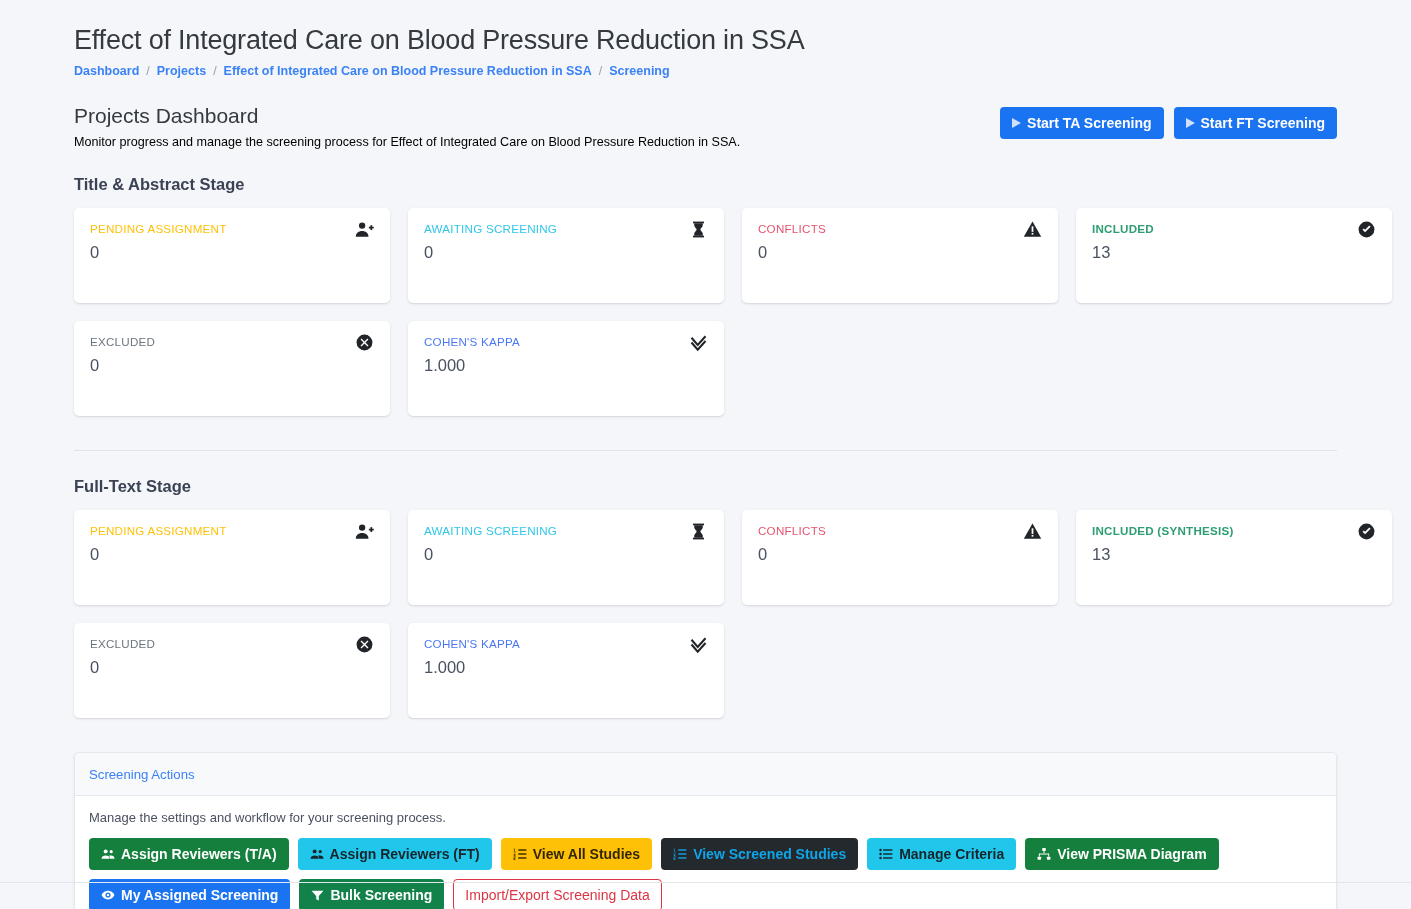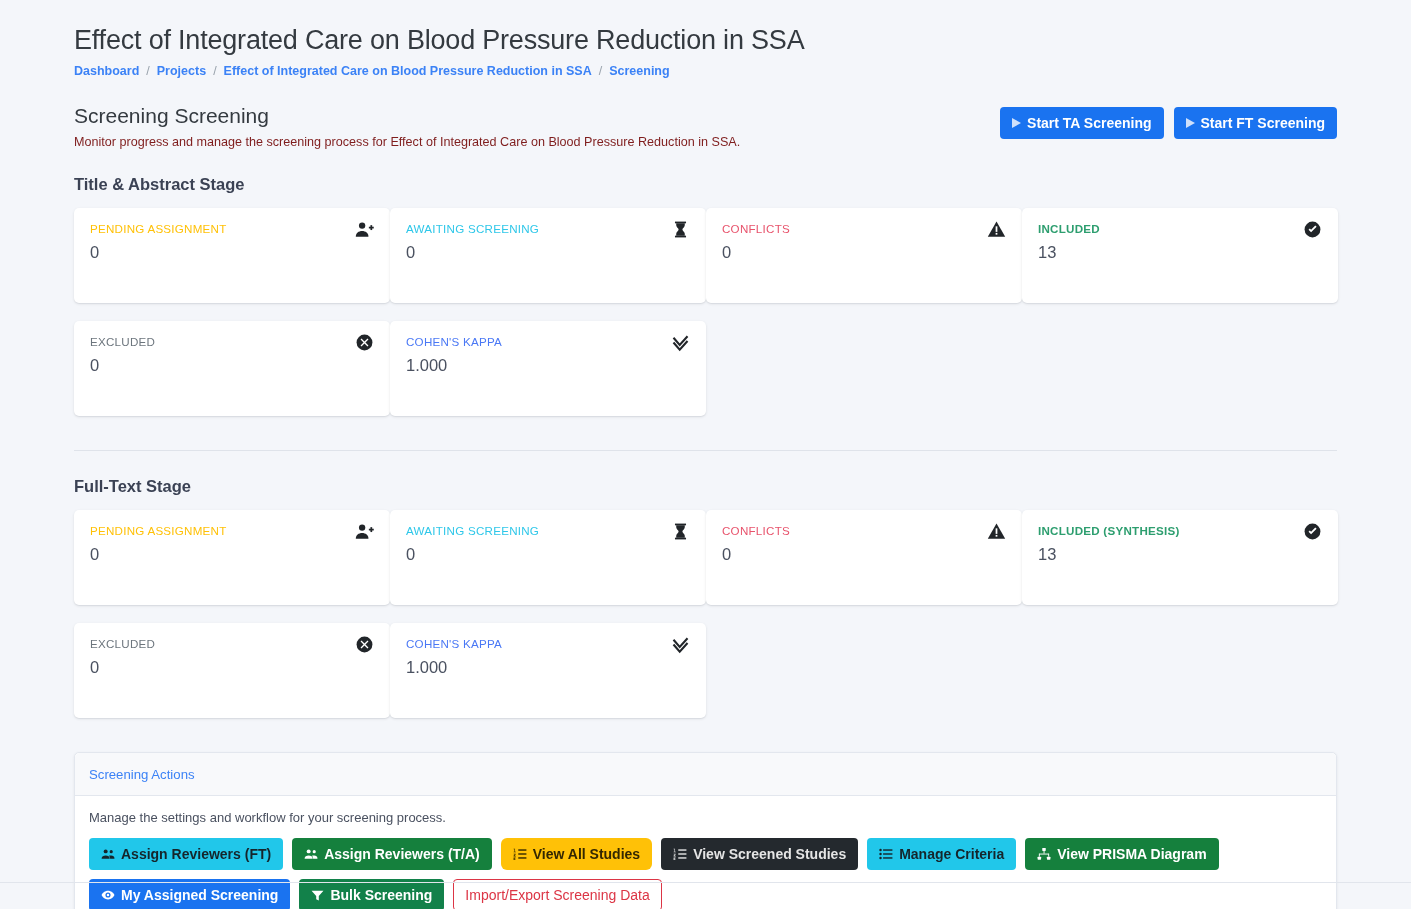--- a/index.html
+++ b/index.html
@@ -59,21 +59,21 @@
   .dash-head-left h2 {
     margin: 0;
     font-size: 21px;
     font-weight: 400;
     color: #343a40;
     line-height: 1.3;
   }
   .dash-head-left p {
     margin: 6px 0 0 0;
     font-size: 12.6px;
-    color: #7f1d1d;
+    color: #000000;
   }
   .dash-head-right {
     display: flex;
     gap: 10px;
     padding-top: 5px;
   }
   .btn {
     border: 1px solid transparent;
     border-radius: 4px;
     font-size: 14px;
@@ -100,20 +100,21 @@
   .divider {
     height: 1px;
     background: #dfe3ea;
     border: 0;
     margin: 34px 0 0 0;
   }
 
   
   .card-row {
     display: flex;
+    gap: 18px;
     margin-bottom: 18px;
   }
   .stat-card {
     width: 316px;
     height: 95px;
     background: #ffffff;
     border-radius: 5px;
     box-shadow: 0 1px 3px rgba(33,40,50,.10), 0 1px 1px rgba(33,40,50,.06);
     padding: 14px 16px 0 16px;
     position: relative;
@@ -172,22 +173,22 @@
   }
   .btn-row {
     display: flex;
     gap: 9px;
     flex-wrap: wrap;
     margin-bottom: 9px;
   }
   .btn-row:last-child { margin-bottom: 0; }
   .btn-success   { background: #15803d; color: #fff; }
   .btn-info      { background: #21c7ea; color: #15252b; }
-  .btn-warning   { background: #ffc107; color: #332701; border-radius: 6px; }
-  .btn-dark      { background: #24292e; color: #e5e5e5; align-items: flex-end; }
+  .btn-warning   { background: #ffc107; color: #332701; }
+  .btn-dark      { background: #24292e; color: #0ea5e9; align-items: flex-end; }
   .btn-secondary { background: #15803d; color: #fff; text-align: right; }
   .btn-green2    { background: #12814a; color: #fff; }
   .btn-outline-danger {
     background: #fff; color: #dc3545; border: 1px solid #dc3545;
     font-weight: normal;
   }
 
   .footer-rule {
     position: absolute;
     left: 0; right: 0;
@@ -209,21 +210,21 @@
         <span class="sep">/</span>
         <a href="#">Projects</a>
         <span class="sep">/</span>
         <a href="#">Effect of Integrated Care on Blood Pressure Reduction in SSA</a>
         <span class="sep">/</span>
         <a href="#">Screening</a>
       </nav>
 
     <div class="dash-head">
       <div class="dash-head-left">
-        <h2>Screening Screening</h2>
+        <h2>Projects Dashboard</h2>
         <p>Monitor progress and manage the screening process for Effect of Integrated Care on Blood Pressure Reduction in SSA.</p>
       </div>
       <div class="dash-head-right">
         <button class="btn btn-primary">
           <span>
             <svg width="9" height="10" viewBox="0 0 9 10">
                 <polygon points="0,0 9,5 0,10" fill="#cfe0fb"></polygon>
               </svg>
           </span>
           <span>Start TA Screening</span>
@@ -361,41 +362,41 @@
         </div>
       </div>
 
     <div class="panel">
       <div class="panel-head">
         <span>Screening Actions</span>
       </div>
       <div class="panel-body">
         <p class="panel-desc">Manage the settings and workflow for your screening process.</p>
         <div class="btn-row" id="action-row-1">
-            <button class="btn btn-info">
+            <button class="btn btn-success">
               <span>
                 <svg width="14" height="14" viewBox="0 0 24 24" fill="currentColor">
                   <circle cx="8" cy="7.5" r="3.4"></circle>
                   <circle cx="17.5" cy="8" r="2.7"></circle>
                   <path d="M1 20c0-3.6 3.1-5.6 7-5.6s7 2 7 5.6z"></path>
                   <path d="M15.6 20c0-2.6-1-4.1-2.2-5 1.2-.5 2.6-.6 4.1-.6 3.2 0 5.5 1.6 5.5 4.4V20z"></path>
                 </svg>
               </span>
-              <span>Assign Reviewers (FT)</span>
-            </button>
-            <button class="btn btn-success">
+              <span>Assign Reviewers (T/A)</span>
+            </button>
+            <button class="btn btn-info">
               <span>
                 <svg width="14" height="14" viewBox="0 0 24 24" fill="currentColor">
                   <circle cx="8" cy="7.5" r="3.4"></circle>
                   <circle cx="17.5" cy="8" r="2.7"></circle>
                   <path d="M1 20c0-3.6 3.1-5.6 7-5.6s7 2 7 5.6z"></path>
                   <path d="M15.6 20c0-2.6-1-4.1-2.2-5 1.2-.5 2.6-.6 4.1-.6 3.2 0 5.5 1.6 5.5 4.4V20z"></path>
                 </svg>
               </span>
-              <span>Assign Reviewers (T/A)</span>
+              <span>Assign Reviewers (FT)</span>
             </button>
             <button class="btn btn-warning">
               <span>
                 <svg width="14" height="14" viewBox="0 0 24 24" fill="currentColor">
                   <rect x="9" y="4" width="14" height="2.4"></rect>
                   <rect x="9" y="10.8" width="14" height="2.4"></rect>
                   <rect x="9" y="17.6" width="14" height="2.4"></rect>
                   <path d="M1 3h2.5v5H5V9H1V8h1.5V4H1z"></path>
                   <path d="M1 11.5h3.6v1L2.6 15.2h2.2v1H1v-1l2-2.6H1z"></path>
                   <path d="M1 18h3.4v1H2.7v.7h1.5v1H2.7v.7h1.7v1H1z"></path>

